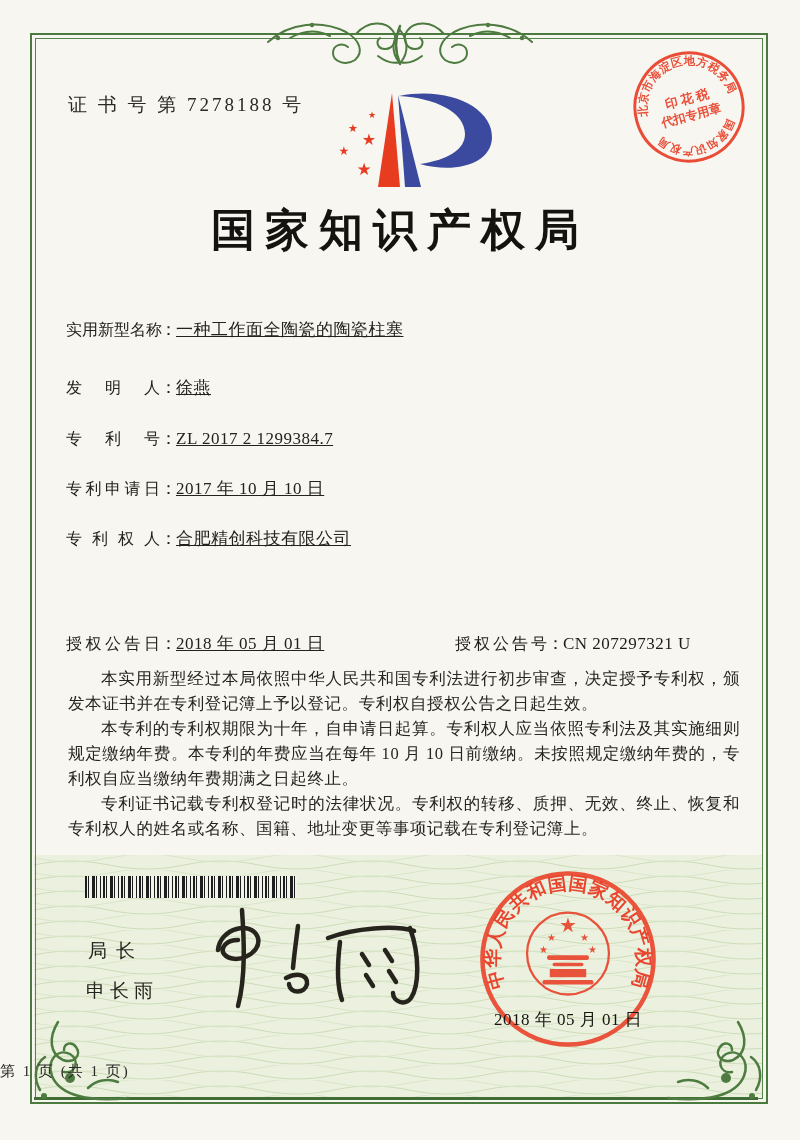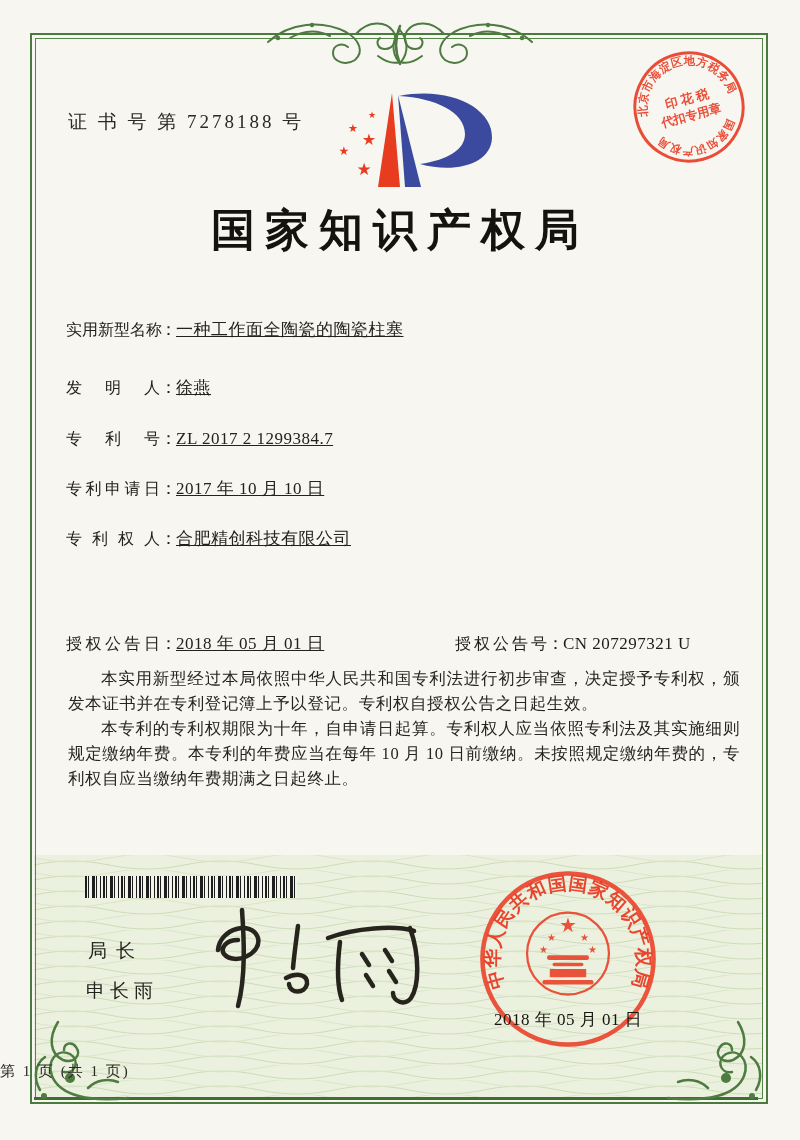--- a/index.html
+++ b/index.html
@@ -10,21 +10,21 @@
     color:#1d1c18; overflow:hidden;
   }
   
   .band{position:absolute; left:34px; top:855px; width:728px; height:245px; background:#ebf1de; z-index:1;}
   .band svg{position:absolute; inset:0;}
   
   .frame-outer{position:absolute; left:30px; top:33px; right:32px; bottom:36px; border:2px solid #4a7a3e; z-index:2; pointer-events:none;}
   .frame-inner{position:absolute; inset:3px; border:1px solid #55844a;}
   .frame-bottom-thick{position:absolute; left:34px; top:1097px; width:724px; height:3px; background:#3f6d33; z-index:3;}
   .content{position:absolute; inset:0; z-index:4;}
-  .cert-no{position:absolute; left:68px; top:92px; font-size:19px; letter-spacing:3px; color:#2a2925;margin-top:17px;}
+  .cert-no{position:absolute; left:68px; top:92px; font-size:19px; letter-spacing:3px; color:#2a2925;}
   .logo{position:absolute; left:335px; top:86px; width:160px; height:120px;}
   .title{position:absolute; left:0; top:201px; width:100%; text-align:center;
          font-size:44px; font-weight:700; letter-spacing:10px; color:#141310;}
   .field{position:absolute; left:66px; font-size:17px; color:#23221d; white-space:nowrap;text-decoration:underline;}
   .f-label{display:inline-block; width:94px; font-size:16px; text-align:justify; text-align-last:justify; vertical-align:baseline;}
   .f-colon{display:inline-block; width:16px;}
   .f-value{letter-spacing:0.5px;}
   .addr-wrap{display:inline-block; vertical-align:top; white-space:normal; width:575px; line-height:26px;}
   .field2{position:absolute; left:455px; font-size:17px; white-space:nowrap;}
   .f-label5{display:inline-block; width:92px; font-size:16px; text-align:justify; text-align-last:justify;}
@@ -142,20 +142,21 @@
     <div class="field" style="top:632px">
       <span class="f-label">授权公告日</span><span class="f-colon">：</span><span class="f-value">2018 年 05 月 01 日</span>
     </div>
     <div class="field2" style="top:632px">
       <span class="f-label5">授权公告号</span><span class="f-colon">：</span><span class="f-value">CN 207297321 U</span>
     </div>
 
     <div class="paras">
       <p>本实用新型经过本局依照中华人民共和国专利法进行初步审查，决定授予专利权，颁发本证书并在专利登记簿上予以登记。专利权自授权公告之日起生效。</p>
       <p>本专利的专利权期限为十年，自申请日起算。专利权人应当依照专利法及其实施细则规定缴纳年费。本专利的年费应当在每年 10 月 10 日前缴纳。未按照规定缴纳年费的，专利权自应当缴纳年费期满之日起终止。</p>
+      <p>专利证书记载专利权登记时的法律状况。专利权的转移、质押、无效、终止、恢复和专利权人的姓名或名称、国籍、地址变更等事项记载在专利登记簿上。</p>
     </div>
 
     <div class="barcode"></div>
 
     <div class="signer-title">局长</div>
     <div class="signer-name">申长雨</div>
     <svg class="signature" viewBox="0 0 235 115">
       <g stroke="#26241c" stroke-width="4.5" fill="none" stroke-linecap="round" stroke-linejoin="round">
         <path d="M28,52 C30,30 62,22 68,40 C72,56 44,68 34,56 C30,50 36,42 48,42"></path>
         <path d="M52,12 C54,40 56,78 48,108"></path>

